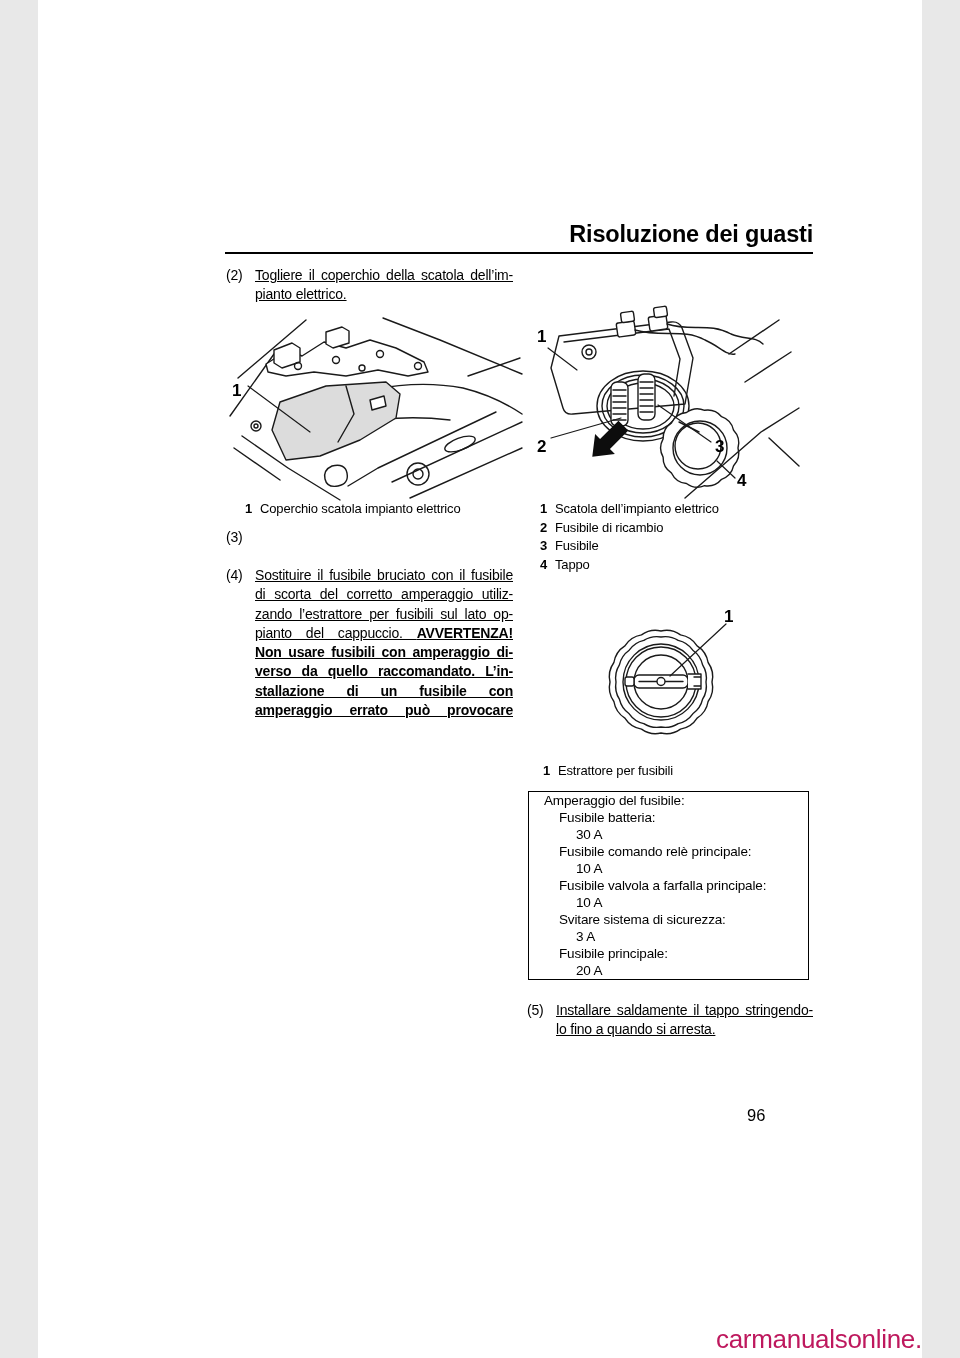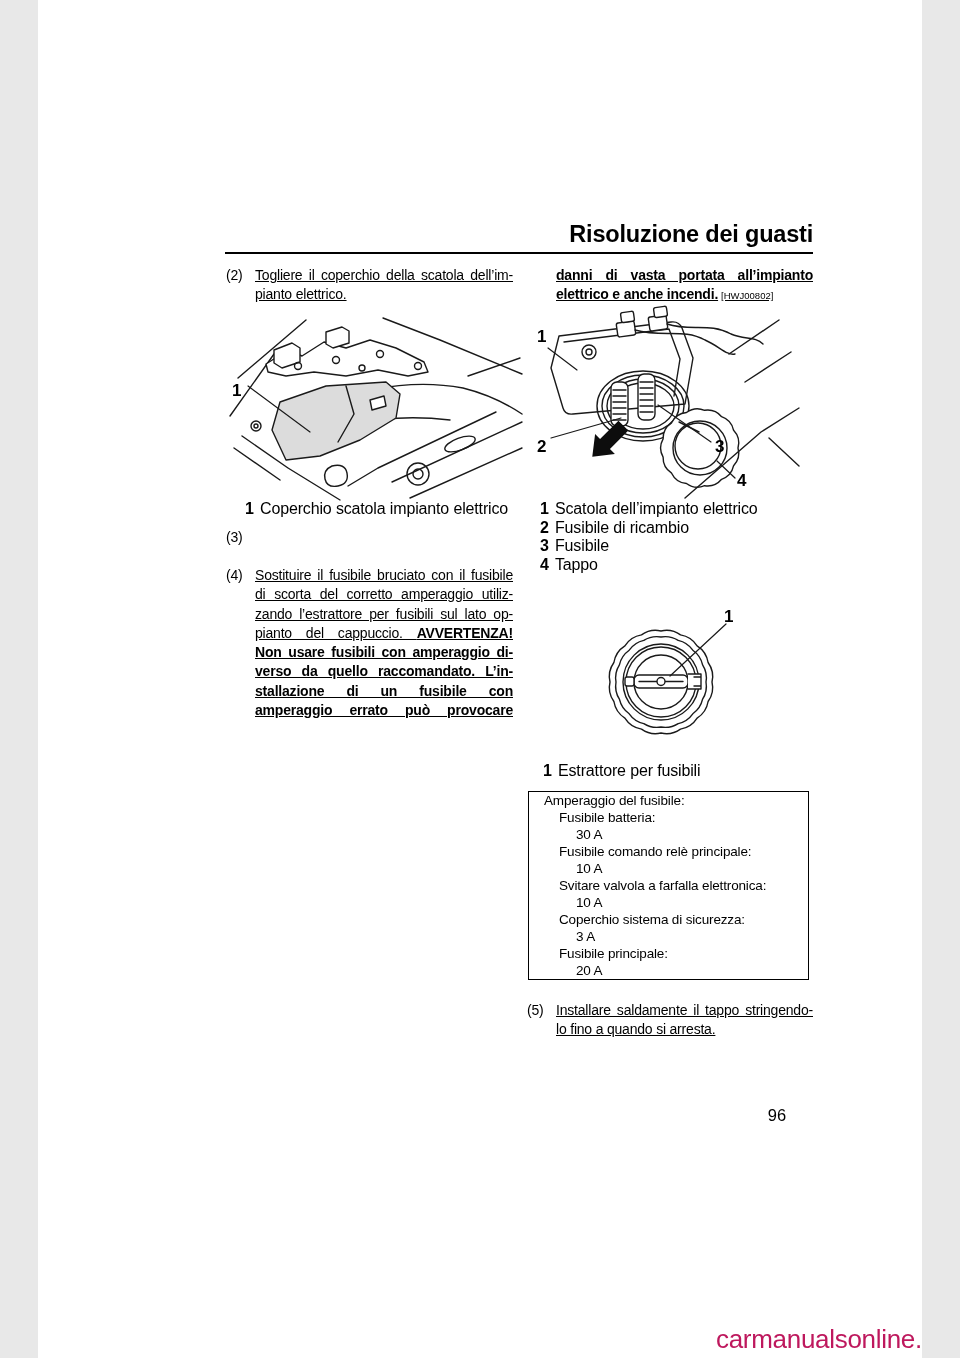--- a/index.html
+++ b/index.html
@@ -19,37 +19,37 @@
   .hdr-rule { left:187px; width:588px; top:252px; height:2.2px; background:#000; }
 
   
   .bl { height:19.3px; line-height:19.3px; font-size:14px; letter-spacing:-0.2px; white-space:nowrap;text-decoration:underline; }
   .jl { text-align:justify; text-align-last:justify; }
   .b  { font-weight:700; }
   .num { font-size:14px; letter-spacing:-0.2px; line-height:19.3px; }
   .code { font-size:9.5px; letter-spacing:0; margin-left:3px; }
 
   
-  .cap { font-size:16px; line-height:18.6px; letter-spacing:-0.15px; white-space:nowrap; }
+  .cap { font-size:13px; line-height:18.6px; letter-spacing:-0.15px; white-space:nowrap; }
   .cap .cnum { font-weight:700; display:inline-block; min-width:10px; }
   .cap .ctxt { margin-left:5px; }
 
   
   .ampbox {
     left:490px; top:791px; width:281px; height:189px;
     border:1.5px solid #000; font-size:13.5px; letter-spacing:-0.15px;
     box-sizing:border-box;
   }
   .ampbox div { line-height:17px; white-space:nowrap; }
   .ind1 { padding-left:15px; }
   .ind2 { padding-left:30px; }
   .ind3 { padding-left:47px; }
 
   
-  .pagenum { left:709px; width:60px; top:1106px; text-align:center; font-size:16.5px; }
+  .pagenum { left:709px; width:60px; top:1106px; text-align:left; font-size:16.5px; }
   .watermark { left:678px; top:1324px; font-size:26px; letter-spacing:-0.3px; color:#be185d; }
 
   
   svg.fig { position:absolute; overflow:visible; }
   svg.fig text { font-family:"Liberation Sans", sans-serif; font-weight:700; font-size:17px; fill:#000; }
 </style>
 </head>
 <body>
 
 <div class="page">
@@ -111,24 +111,20 @@
     <div class="bl jl">Sostituire il fusibile bruciato con il fusibile</div>
     <div class="bl jl">di scorta del corretto amperaggio utiliz-</div>
     <div class="bl jl">zando l’estrattore per fusibili sul lato op-</div>
     <div class="bl jl"><span>pianto del cappuccio. </span><span class="b">AVVERTENZA!</span></div>
     <div class="bl jl b">Non usare fusibili con amperaggio di-</div>
     <div class="bl jl b">verso da quello raccomandato. L’in-</div>
     <div class="bl jl b">stallazione di un fusibile con</div>
     <div class="bl jl b">amperaggio errato può provocare</div>
   </div>
 
-  <div class="abs" style="left:518px; top:266px; width:257px;">
-    <div class="bl jl b">danni di vasta portata all’impianto</div>
-    <div class="bl"><span class="b">elettrico e anche incendi.</span><span class="code">[HWJ00802]</span></div>
-  </div>
 
   <svg class="fig" style="left:495px; top:310px;" width="266" height="192" viewBox="0 0 266 192">
     <g fill="none" stroke="#1a1a1a" stroke-width="1.4" stroke-linecap="round" stroke-linejoin="round">
 
       <path d="M26,26 L138,12 Q146,11 149,18 L160,48 L152,94 L40,104 Q32,105 30,98 L18,58 Z" fill="#ffffff"></path>
       <path d="M31,32 L136,19 L147,49 L141,86"></path>
       <circle cx="56" cy="42" r="7"></circle>
         <circle cx="56" cy="42" r="3"></circle>
 
       <rect x="84" y="12" width="18" height="14" rx="2" transform="rotate(-8 93 19)" fill="#ffffff"></rect>
@@ -196,23 +192,23 @@
   <div class="abs cap" style="left:505px; top:762px;">
     <span class="cnum">1</span><span class="ctxt">Estrattore per fusibili</span>
   </div>
 
   <div class="abs ampbox">
     <div class="ind1">Amperaggio del fusibile:</div>
     <div class="ind2">Fusibile batteria:</div>
     <div class="ind3">30 A</div>
     <div class="ind2">Fusibile comando relè principale:</div>
     <div class="ind3">10 A</div>
-    <div class="ind2">Svitare valvola a farfalla elettronica:</div>
+    <div class="ind2">Fusibile valvola a farfalla principale:</div>
     <div class="ind3">10 A</div>
-    <div class="ind2">Coperchio sistema di sicurezza:</div>
+    <div class="ind2">Svitare sistema di sicurezza:</div>
     <div class="ind3">3 A</div>
     <div class="ind2">Fusibile principale:</div>
     <div class="ind3">20 A</div>
   </div>
 
   <div class="abs num" style="left:489px; top:1001px;">(5)</div>
   <div class="abs" style="left:518px; top:1001px; width:257px;">
     <div class="bl jl">Installare saldamente il tappo stringendo-</div>
     <div class="bl">lo fino a quando si arresta.</div>
   </div>

